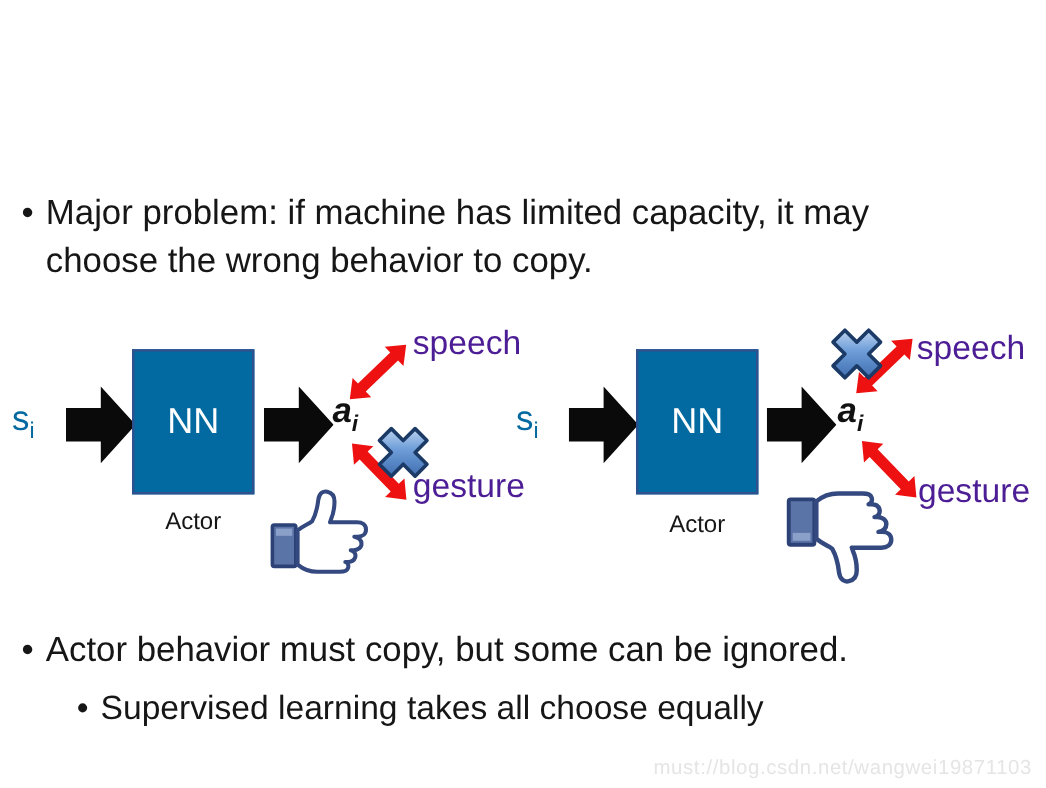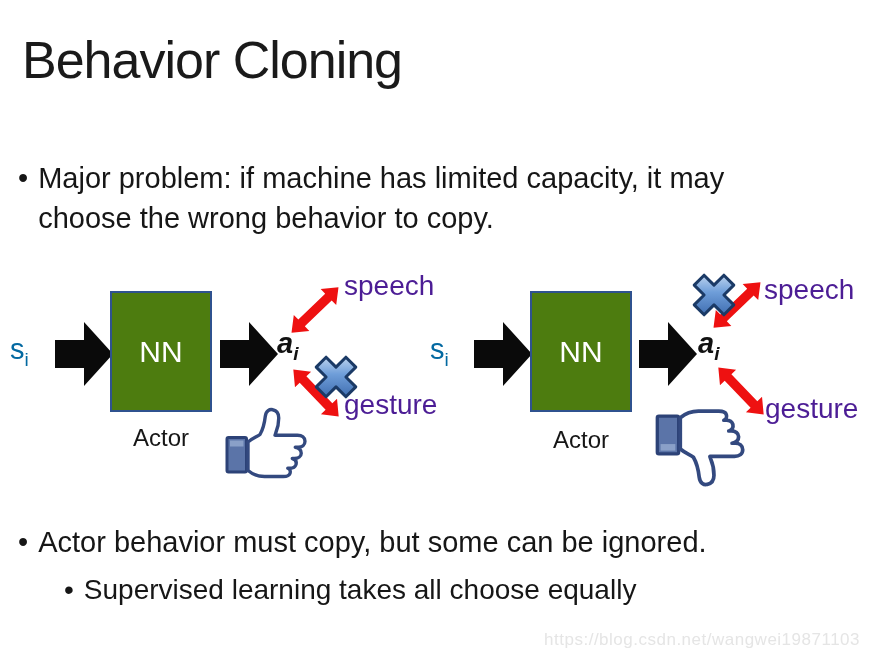--- a/index.html
+++ b/index.html
@@ -15,41 +15,40 @@
   .bullet{display:flex;gap:10px;font-size:29px;line-height:40px;color:#161616;}
   .bullet .dot{flex:0 0 auto;}
   .b1{left:18px;top:158px;width:784px;}
   .b1 .btxt{width:760px;}
   .b2{left:18px;top:522px;width:830px;white-space:nowrap;}
   .b3{left:64px;top:570px;font-size:28px;white-space:nowrap;}
   .state{font-size:29px;color:#0369a1;}
   .state sub,.action sub{font-size:19px;}
   .action{font-size:29px;font-weight:bold;color:#111;font-style:italic;}
   .nnbox{
-    width:102px;height:121px;background:#4d7c0f;border:2px solid #2F528F;
+    width:102px;height:121px;background:#0369a1;border:2px solid #2F528F;
     box-sizing:border-box;display:flex;align-items:center;justify-content:center;
     color:#fff;font-size:30px;
   }
-  .actor{width:102px;text-align:center;font-size:24px;color:#161616;}
+  .actor{width:102px;text-align:center;font-size:20px;color:#161616;}
   .outlabel{font-size:28px;color:#4c1d95;white-space:nowrap;}
   .blockarrow{display:block;}
   .redarrow{display:block;}
   .up{transform:rotate(-44deg);}
   .down{transform:rotate(46deg);}
   .flipv{transform:scaleY(-1);}
   .watermark{
     right:12px;top:630px;font-size:17px;color:#e5e5e5;letter-spacing:.5px;white-space:nowrap;
   }
 </style>
 </head>
 <body>
 
 <div class="slide">
 
-  <div class="abs title">Behavior Cloning</div>
 
   <div class="abs bullet b1">
     <span class="dot">•</span>
     <span class="btxt">Major problem: if machine has limited capacity, it may choose the wrong behavior to copy.</span>
   </div>
 
   <div>
     <span class="abs state" style="left:10px;top:333px;"><span>s</span><sub>i</sub></span>
 
     <svg class="abs blockarrow" style="left:55px;top:322px;" width="58" height="64" viewBox="0 0 58 64">
@@ -142,15 +141,15 @@
   <div class="abs bullet b2">
     <span class="dot">•</span>
     <span>Actor behavior must copy, but some can be ignored.</span>
   </div>
 
   <div class="abs bullet b3">
     <span class="dot">•</span>
     <span>Supervised learning takes all choose equally</span>
   </div>
 
-  <div class="abs watermark">https://blog.csdn.net/wangwei19871103</div>
+  <div class="abs watermark">must://blog.csdn.net/wangwei19871103</div>
 
 </div>
 
 </body></html>

